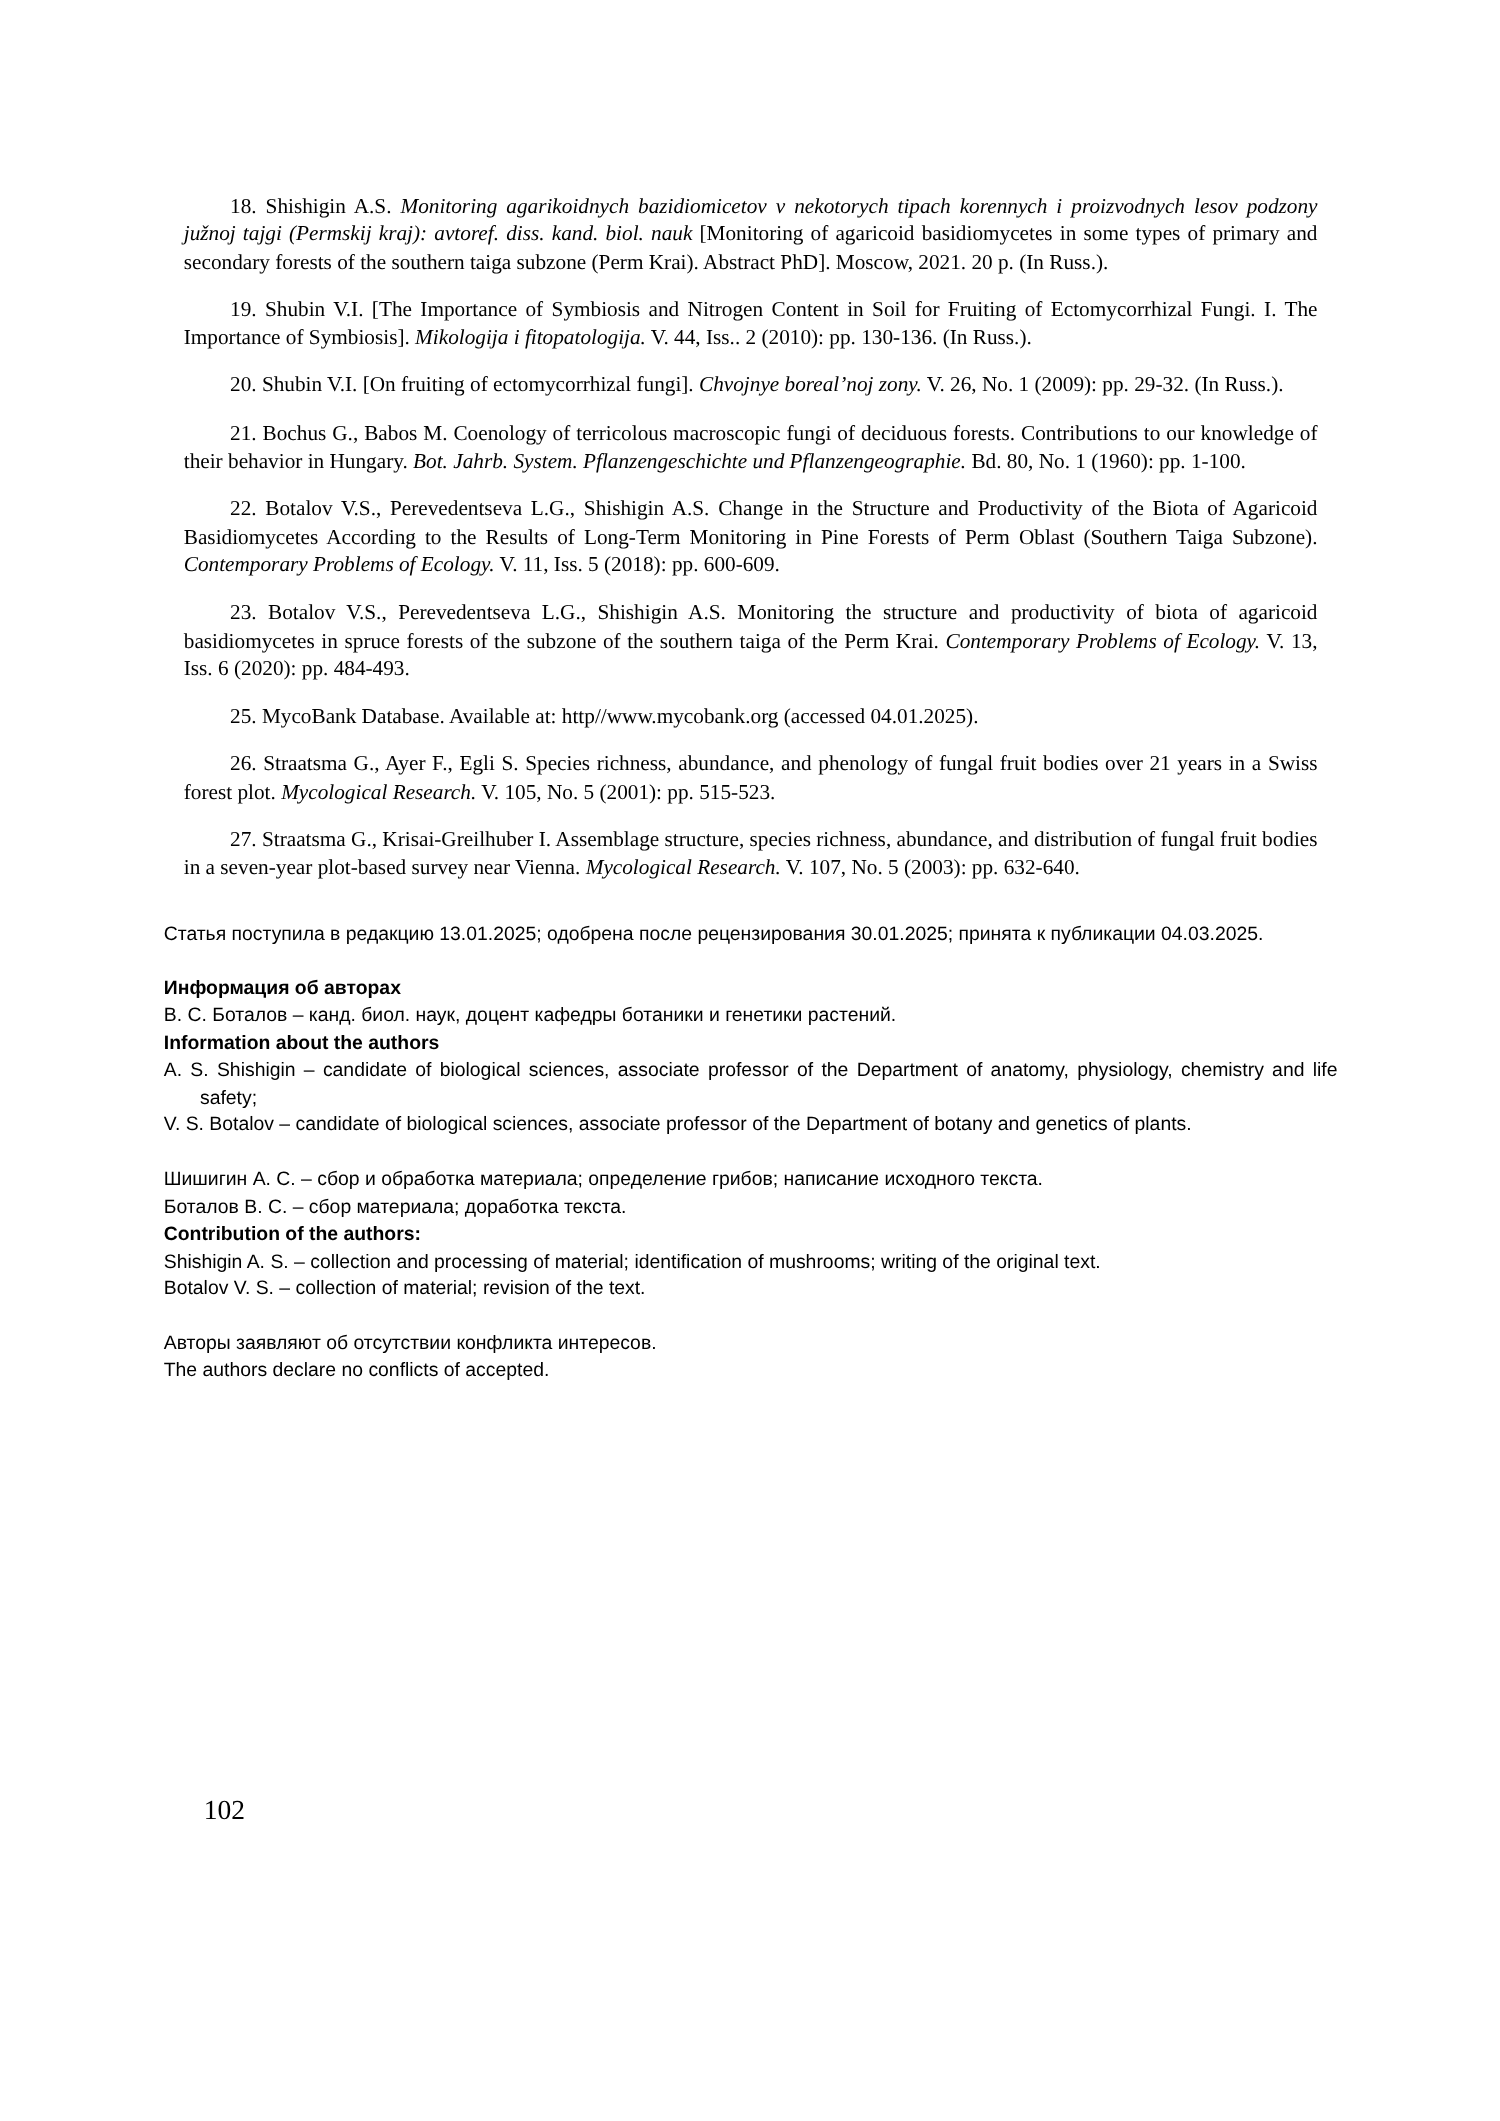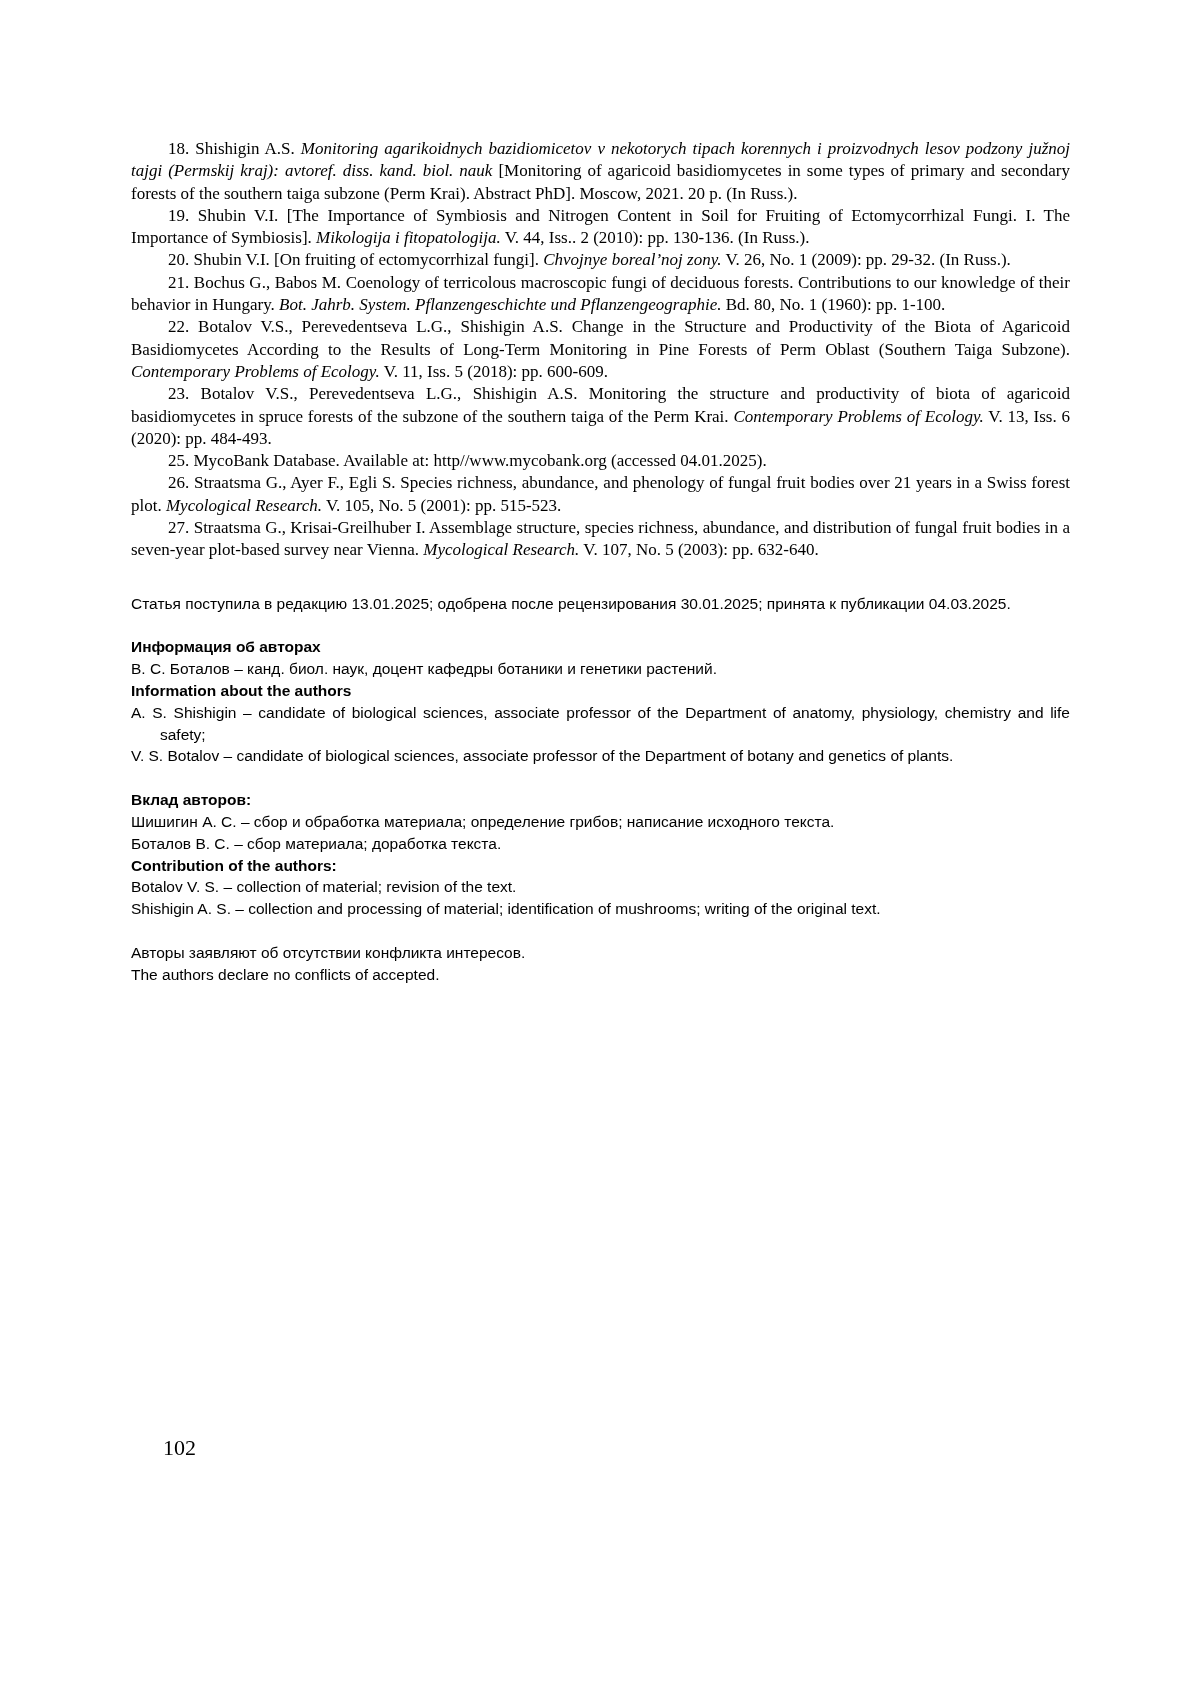--- a/index.html
+++ b/index.html
@@ -14,21 +14,21 @@
     overflow: hidden;
   }
   .content {
     position: absolute;
     left: 131px;
     top: 138px;
     width: 939px;
   }
   
   .refs p {
-    margin: 0;
+    margin: 16px;
     font-family: "Liberation Serif", serif;
     font-size: 17px;
     line-height: 22.3px;
     text-align: justify;
     text-indent: 37px;
   }
   .refs .it { font-style: italic; }
   
   .sans {
     font-family: "Liberation Sans", sans-serif;
@@ -75,26 +75,25 @@
 
     <section class="sans block">
       <p class="bold">Информация об авторах</p>
       <p>В. С. Боталов – канд. биол. наук, доцент кафедры ботаники и генетики растений.</p>
       <p class="bold">Information about the authors</p>
       <p class="hang just">A. S. Shishigin – candidate of biological sciences, associate professor of the Department of anatomy, physiology, chemistry and life safety;</p>
       <p class="hang">V. S. Botalov – candidate of biological sciences, associate professor of the Department of botany and genetics of plants.</p>
     </section>
 
     <section class="sans block">
-      <p class="bold">Вклад авторов:</p>
       <p>Шишигин А. С. – сбор и обработка материала; определение грибов; написание исходного текста.</p>
       <p>Боталов В. С. – сбор материала; доработка текста.</p>
       <p class="bold">Contribution of the authors:</p>
+      <p>Shishigin A. S. – collection and processing of material; identification of mushrooms; writing of the original text.</p>
       <p>Botalov V. S. – collection of material; revision of the text.</p>
-      <p>Shishigin A. S. – collection and processing of material; identification of mushrooms; writing of the original text.</p>
     </section>
 
     <section class="sans block">
       <p>Авторы заявляют об отсутствии конфликта интересов.</p>
       <p>The authors declare no conflicts of accepted.</p>
     </section>
 
   </main>
 
   <div class="pagenum">102</div>

